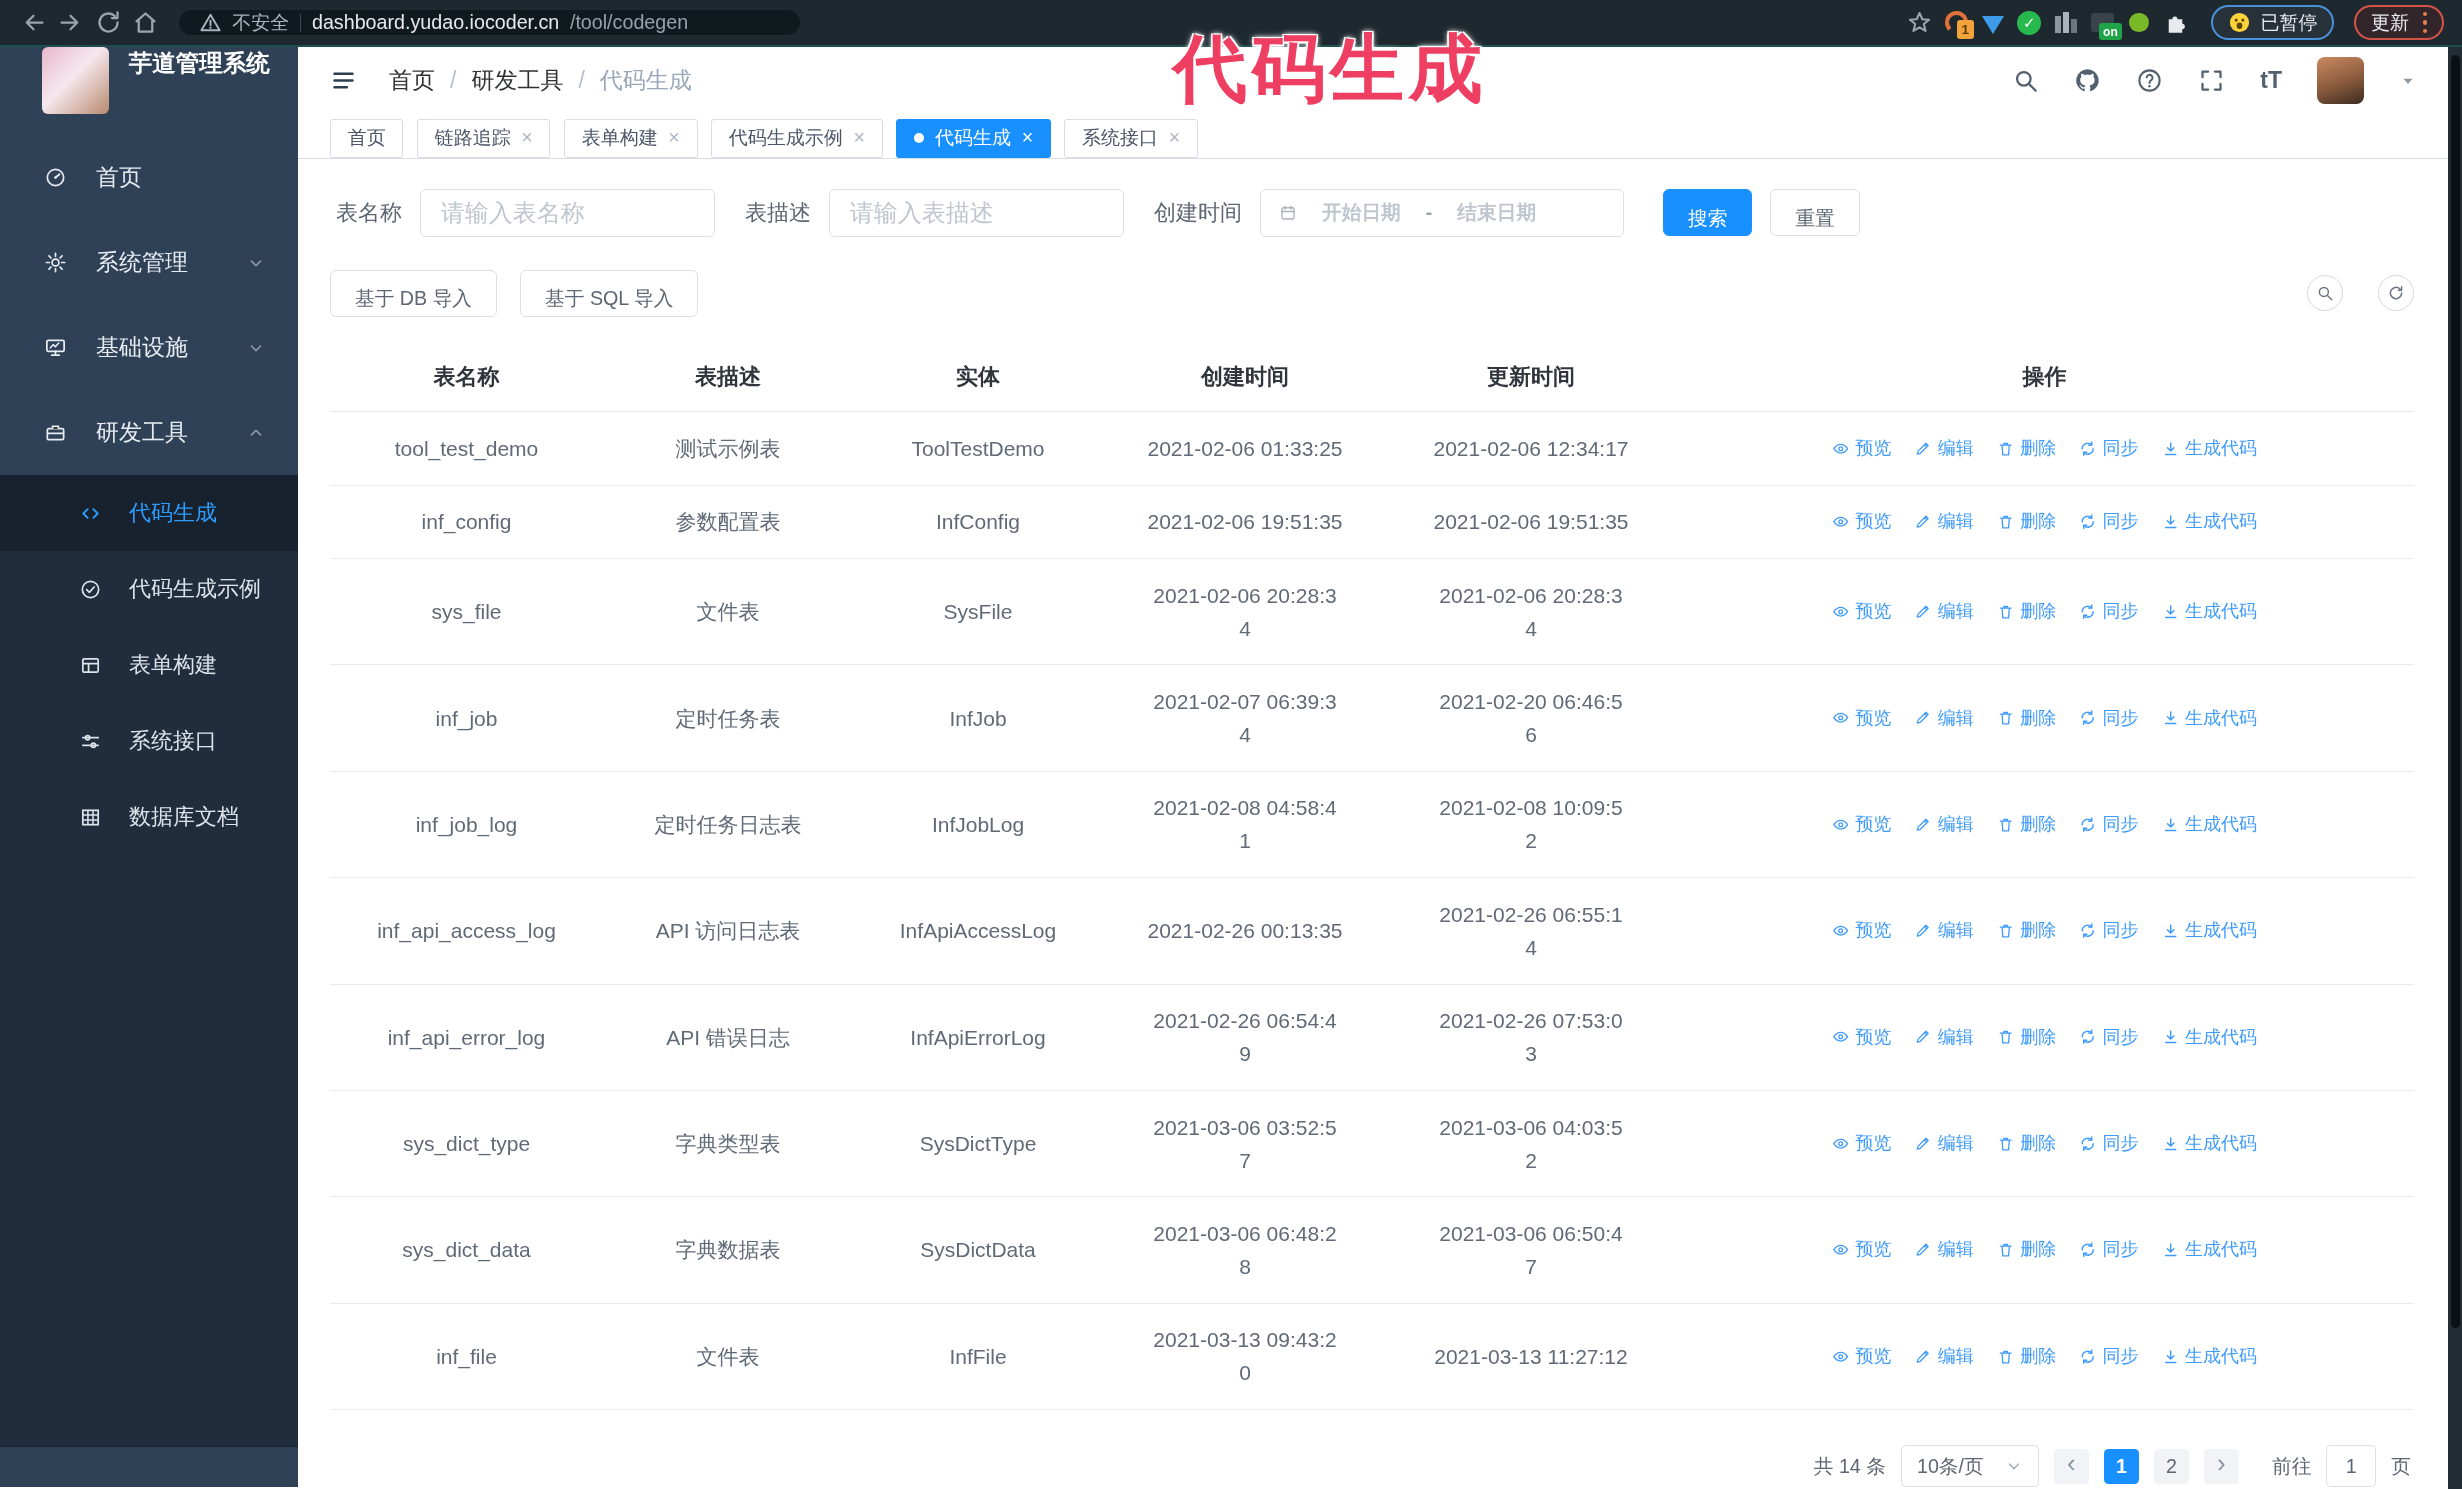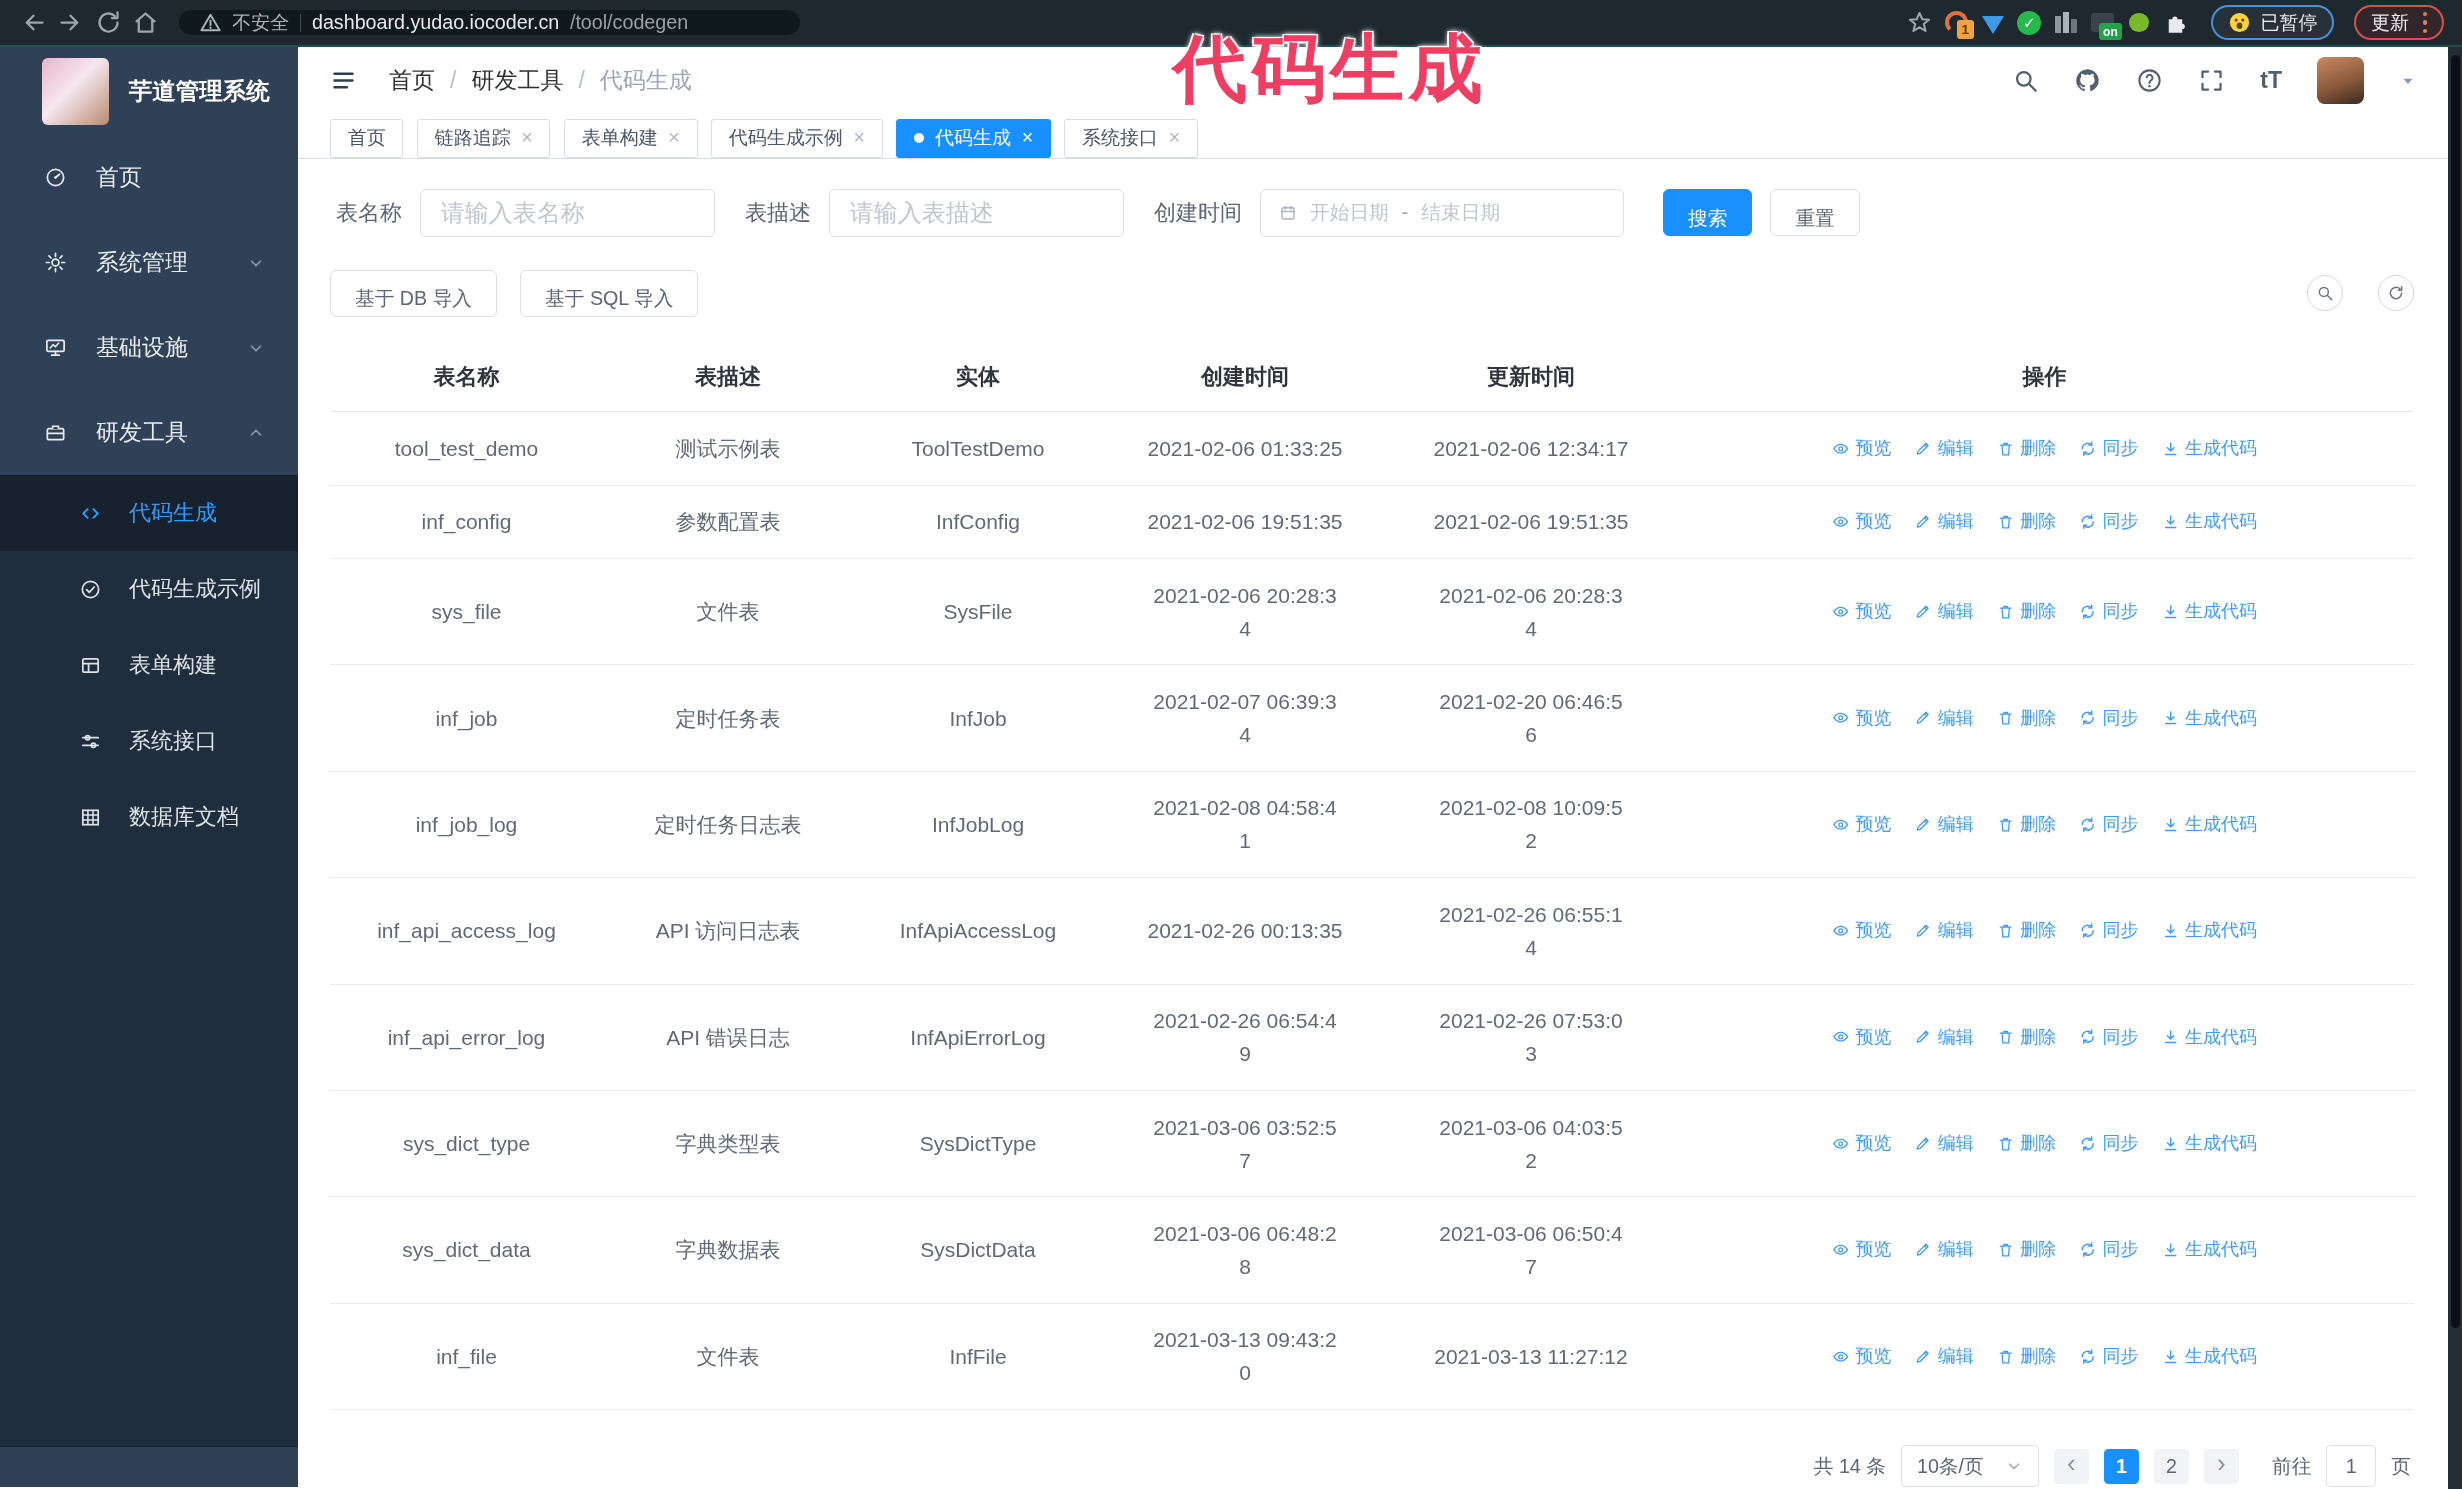--- a/index.html
+++ b/index.html
@@ -32,21 +32,21 @@
   .kebab i{width:4.5px;height:4.5px;border-radius:50%;background:#e2814f;}
 
   
   .annotation{position:absolute;left:1173px;top:19.7px;z-index:60;font-size:74px;font-weight:700;
       color:#ee3f63;letter-spacing:4.5px;
       text-shadow:0 0 4.5px #fff,0 0 7.6px #fff,1.5px 1.5px 0 #fff,-1.5px -1.5px 0 #fff,1.5px -1.5px 0 #fff,-1.5px 1.5px 0 #fff;}
 
   
   .app{display:flex;height:1440px;}
   .sidebar{width:298px;background:#2f4156;display:flex;flex-direction:column;flex-shrink:0;}
-  .logo-row{height:88px;display:flex;align-items:center;gap:19.7px;padding-left:42px;}
+  .logo-row{height:88px;display:flex;align-items:flex-start;gap:19.7px;padding-left:42px;}
   .logo-img{width:67px;height:67px;border-radius:6px;
       background:linear-gradient(135deg,#e8b7c9 0%,#f6e7ee 45%,#b98a6e 100%);}
   .logo-title{color:#fff;font-size:23.5px;font-weight:600;}
   .menu{display:flex;flex-direction:column;}
   .menu-item{height:85px;display:flex;align-items:center;padding:0 33px 0 44px;color:#e8edf3;
       font-size:23px;gap:29px;cursor:pointer;}
   .menu-item .grow{flex:1;}
   .menu-item .chev{color:#8b99ab;}
   .submenu{background:#1f2d3d;display:flex;flex-direction:column;flex:1;}
   .sub-item{height:76px;display:flex;align-items:center;padding-left:79px;gap:27px;color:#dde3ea;
@@ -80,21 +80,21 @@
 
   
   .content{flex:1;padding:30px 48px 0 32px;display:flex;flex-direction:column;min-width:0;}
   .filter-row{display:flex;align-items:center;gap:18px;}
   .f-label{font-size:22px;color:#5d6673;margin-left:12px;white-space:nowrap;}
   .f-label:first-child{margin-left:6px;}
   .txt-input{width:295px;height:48px;border:1.5px solid #dcdfe6;border-radius:6px;font-size:24px;
       padding:0 19.7px;color:#333;outline:none;font-family:inherit;}
   .txt-input::placeholder{color:#bfc6cf;}
   .date-input{width:364px;height:48px;border:1.5px solid #dcdfe6;border-radius:6px;display:flex;
-      align-items:center;gap:13px;padding:0 18px;color:#bfc6cf;font-size:19.7px;}
+      align-items:center;gap:25px;padding:0 18px;color:#bfc6cf;font-size:19.7px;font-weight:bold;}
   .date-input .dsep{color:#9aa2ad;}
   .btn{height:47px;display:flex;align-items:center;gap:10.6px;border-radius:6px;font-size:19.7px;
       padding:4px 24px;cursor:pointer;border:1.5px solid #dcdfe6;background:#fff;color:#5d6673;white-space:nowrap;flex-direction:column;}
   .btn.primary{background:#1890ff;border-color:#1890ff;color:#fff;margin-left:21px;}
 
   .tool-row{display:flex;align-items:center;gap:23px;margin-top:33px;}
   .tool-row .spacer{flex:1;}
   .circ{width:36px;height:36px;border-radius:50%;border:1.5px solid #d3d7de;display:flex;
       align-items:center;justify-content:center;color:#6b7480;background:#fff;cursor:pointer;}
   .circ + .circ{margin-left:12px;}

